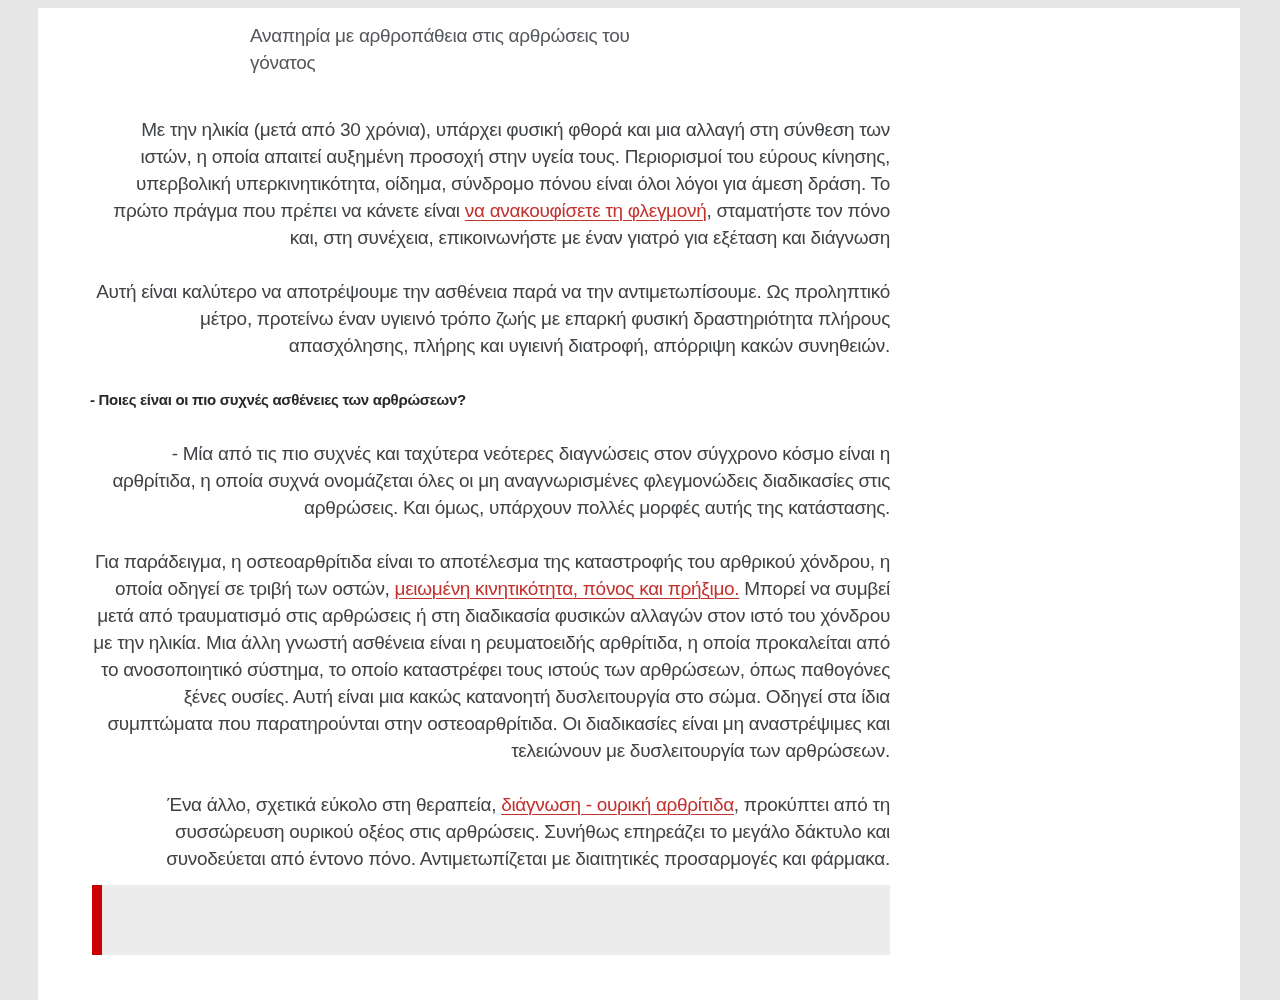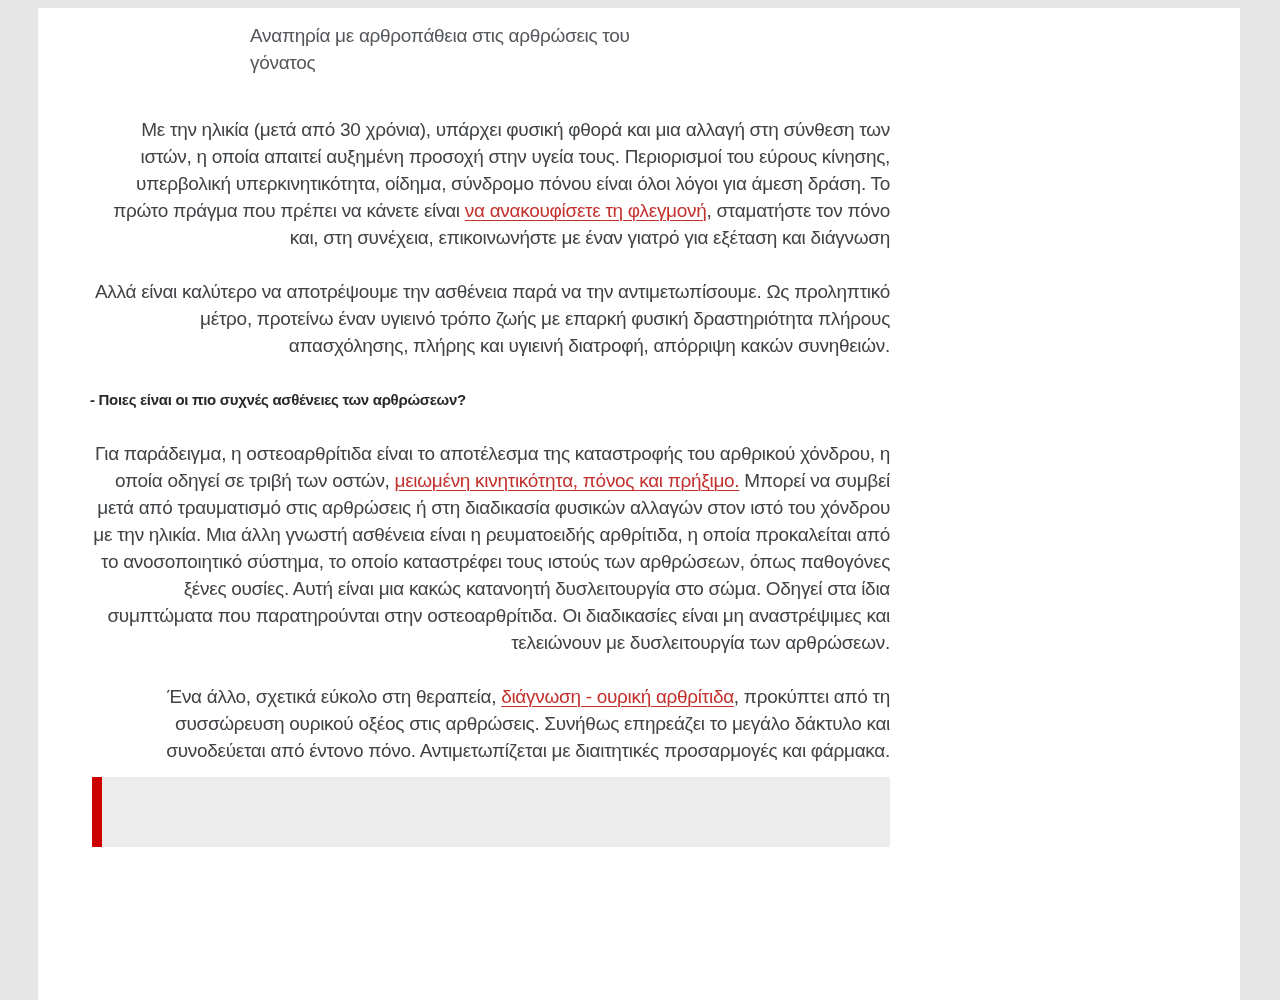--- a/index.html
+++ b/index.html
@@ -58,24 +58,25 @@
 </head>
 <body>
 
 <div class="sheet">
   <div class="content">
 
     <div class="caption">Αναπηρία με αρθροπάθεια στις αρθρώσεις του γόνατος</div>
 
     <p class="para"><span>Με την ηλικία (μετά από 30 χρόνια), υπάρχει φυσική φθορά και μια αλλαγή στη σύνθεση των ιστών, η οποία απαιτεί αυξημένη προσοχή στην υγεία τους. Περιορισμοί του εύρους κίνησης, υπερβολική υπερκινητικότητα, οίδημα, σύνδρομο πόνου είναι όλοι λόγοι για άμεση δράση. Το πρώτο πράγμα που πρέπει να κάνετε είναι </span><a class="red-link">να ανακουφίσετε τη φλεγμονή</a><span>, σταματήστε τον πόνο και, στη συνέχεια, επικοινωνήστε με έναν γιατρό για εξέταση και διάγνωση</span></p>
 
-    <p class="para">Αλλά είναι καλύτερο να αποτρέψουμε την ασθένεια παρά να την αντιμετωπίσουμε. Ως προληπτικό μέτρο, προτείνω έναν υγιεινό τρόπο ζωής με επαρκή φυσική δραστηριότητα πλήρους απασχόλησης, πλήρης και υγιεινή διατροφή, απόρριψη κακών συνηθειών.</p>
+    <p class="para">Αυτή είναι καλύτερο να αποτρέψουμε την ασθένεια παρά να την αντιμετωπίσουμε. Ως προληπτικό μέτρο, προτείνω έναν υγιεινό τρόπο ζωής με επαρκή φυσική δραστηριότητα πλήρους απασχόλησης, πλήρης και υγιεινή διατροφή, απόρριψη κακών συνηθειών.</p>
 
     <h3 class="heading">- Ποιες είναι οι πιο συχνές ασθένειες των αρθρώσεων?</h3>
 
+    <p class="para">- Μία από τις πιο συχνές και ταχύτερα νεότερες διαγνώσεις στον σύγχρονο κόσμο είναι η αρθρίτιδα, η οποία συχνά ονομάζεται όλες οι μη αναγνωρισμένες φλεγμονώδεις διαδικασίες στις αρθρώσεις. Και όμως, υπάρχουν πολλές μορφές αυτής της κατάστασης.</p>
 
     <p class="para"><span>Για παράδειγμα, η οστεοαρθρίτιδα είναι το αποτέλεσμα της καταστροφής του αρθρικού χόνδρου, η οποία οδηγεί σε τριβή των οστών, </span><a class="red-link">μειωμένη κινητικότητα, πόνος και πρήξιμο.</a><span> Μπορεί να συμβεί μετά από τραυματισμό στις αρθρώσεις ή στη διαδικασία φυσικών αλλαγών στον ιστό του χόνδρου με την ηλικία. Μια άλλη γνωστή ασθένεια είναι η ρευματοειδής αρθρίτιδα, η οποία προκαλείται από το ανοσοποιητικό σύστημα, το οποίο καταστρέφει τους ιστούς των αρθρώσεων, όπως παθογόνες ξένες ουσίες. Αυτή είναι μια κακώς κατανοητή δυσλειτουργία στο σώμα. Οδηγεί στα ίδια συμπτώματα που παρατηρούνται στην οστεοαρθρίτιδα. Οι διαδικασίες είναι μη αναστρέψιμες και τελειώνουν με δυσλειτουργία των αρθρώσεων.</span></p>
 
     <p class="para last"><span>Ένα άλλο, σχετικά εύκολο στη θεραπεία, </span><a class="red-link">διάγνωση - ουρική αρθρίτιδα</a><span>, προκύπτει από τη συσσώρευση ουρικού οξέος στις αρθρώσεις. Συνήθως επηρεάζει το μεγάλο δάκτυλο και συνοδεύεται από έντονο πόνο. Αντιμετωπίζεται με διαιτητικές προσαρμογές και φάρμακα.</span></p>
 
     <div class="quote">
       <div class="quote-bar"></div>
     </div>
 
   </div>

